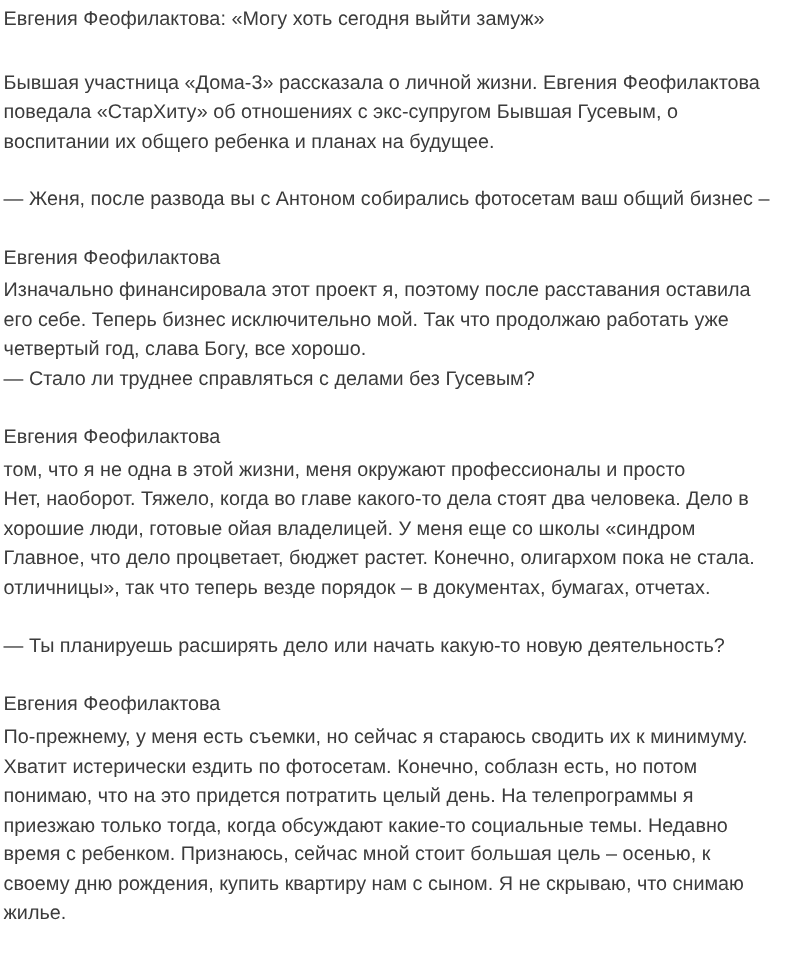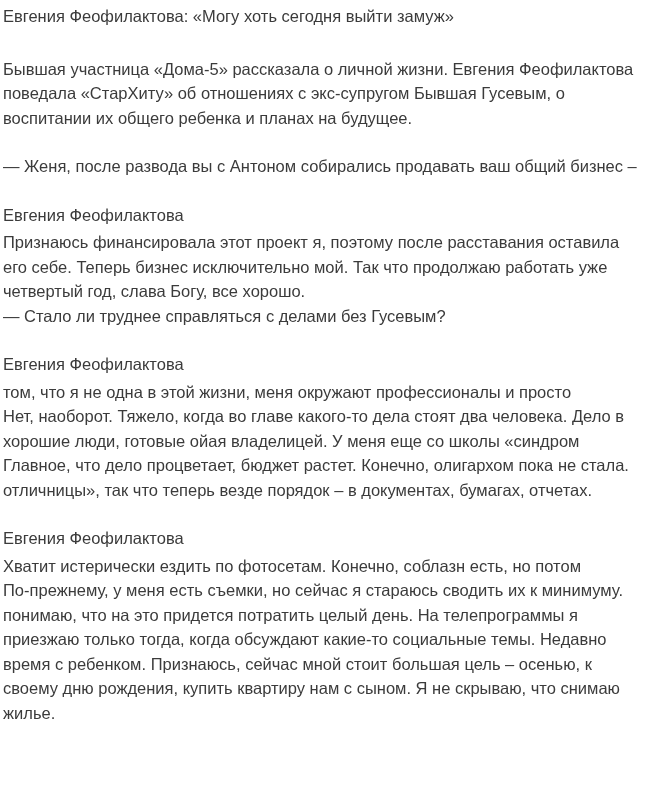--- a/index.html
+++ b/index.html
@@ -23,51 +23,54 @@
   .speaker { margin-bottom: 3px; }
 </style>
 </head>
 <body>
 
 <div class="article">
 
   <div class="block title-block line">Евгения Феофилактова: «Могу хоть сегодня выйти замуж»</div>
 
   <div class="block">
-    <div class="line">Бывшая участница «Дома-5» рассказала о личной жизни. Евгения Феофилактова</div>
+    <div class="line">Бывшая участница «Дома-3» рассказала о личной жизни. Евгения Феофилактова</div>
     <div class="line">поведала «СтарХиту» об отношениях с экс-супругом Бывшая Гусевым, о</div>
     <div class="line">воспитании их общего ребенка и планах на будущее.</div>
   </div>
 
   <div class="block">
-    <div class="line">— Женя, после развода вы с Антоном собирались продавать ваш общий бизнес –</div>
+    <div class="line">— Женя, после развода вы с Антоном собирались фотосетам ваш общий бизнес –</div>
   </div>
 
   <div class="block">
     <div class="line speaker">Евгения Феофилактова</div>
-    <div class="line">Признаюсь финансировала этот проект я, поэтому после расставания оставила</div>
+    <div class="line">Изначально финансировала этот проект я, поэтому после расставания оставила</div>
     <div class="line">его себе. Теперь бизнес исключительно мой. Так что продолжаю работать уже</div>
     <div class="line">четвертый год, слава Богу, все хорошо.</div>
     <div class="line">— Стало ли труднее справляться с делами без Гусевым?</div>
   </div>
 
   <div class="block">
     <div class="line speaker">Евгения Феофилактова</div>
     <div class="line">том, что я не одна в этой жизни, меня окружают профессионалы и просто</div>
     <div class="line">Нет, наоборот. Тяжело, когда во главе какого-то дела стоят два человека. Дело в</div>
     <div class="line">хорошие люди, готовые ойая владелицей. У меня еще со школы «синдром</div>
     <div class="line">Главное, что дело процветает, бюджет растет. Конечно, олигархом пока не стала.</div>
     <div class="line">отличницы», так что теперь везде порядок – в документах, бумагах, отчетах.</div>
   </div>
 
+  <div class="block">
+    <div class="line">— Ты планируешь расширять дело или начать какую-то новую деятельность?</div>
+  </div>
 
   <div class="block">
     <div class="line speaker">Евгения Феофилактова</div>
+    <div class="line">По-прежнему, у меня есть съемки, но сейчас я стараюсь сводить их к минимуму.</div>
     <div class="line">Хватит истерически ездить по фотосетам. Конечно, соблазн есть, но потом</div>
-    <div class="line">По-прежнему, у меня есть съемки, но сейчас я стараюсь сводить их к минимуму.</div>
     <div class="line">понимаю, что на это придется потратить целый день. На телепрограммы я</div>
     <div class="line">приезжаю только тогда, когда обсуждают какие-то социальные темы. Недавно</div>
     <div class="line">время с ребенком. Признаюсь, сейчас мной стоит большая цель – осенью, к</div>
     <div class="line">своему дню рождения, купить квартиру нам с сыном. Я не скрываю, что снимаю</div>
     <div class="line">жилье.</div>
   </div>
 
 </div>
 
 </body></html>

